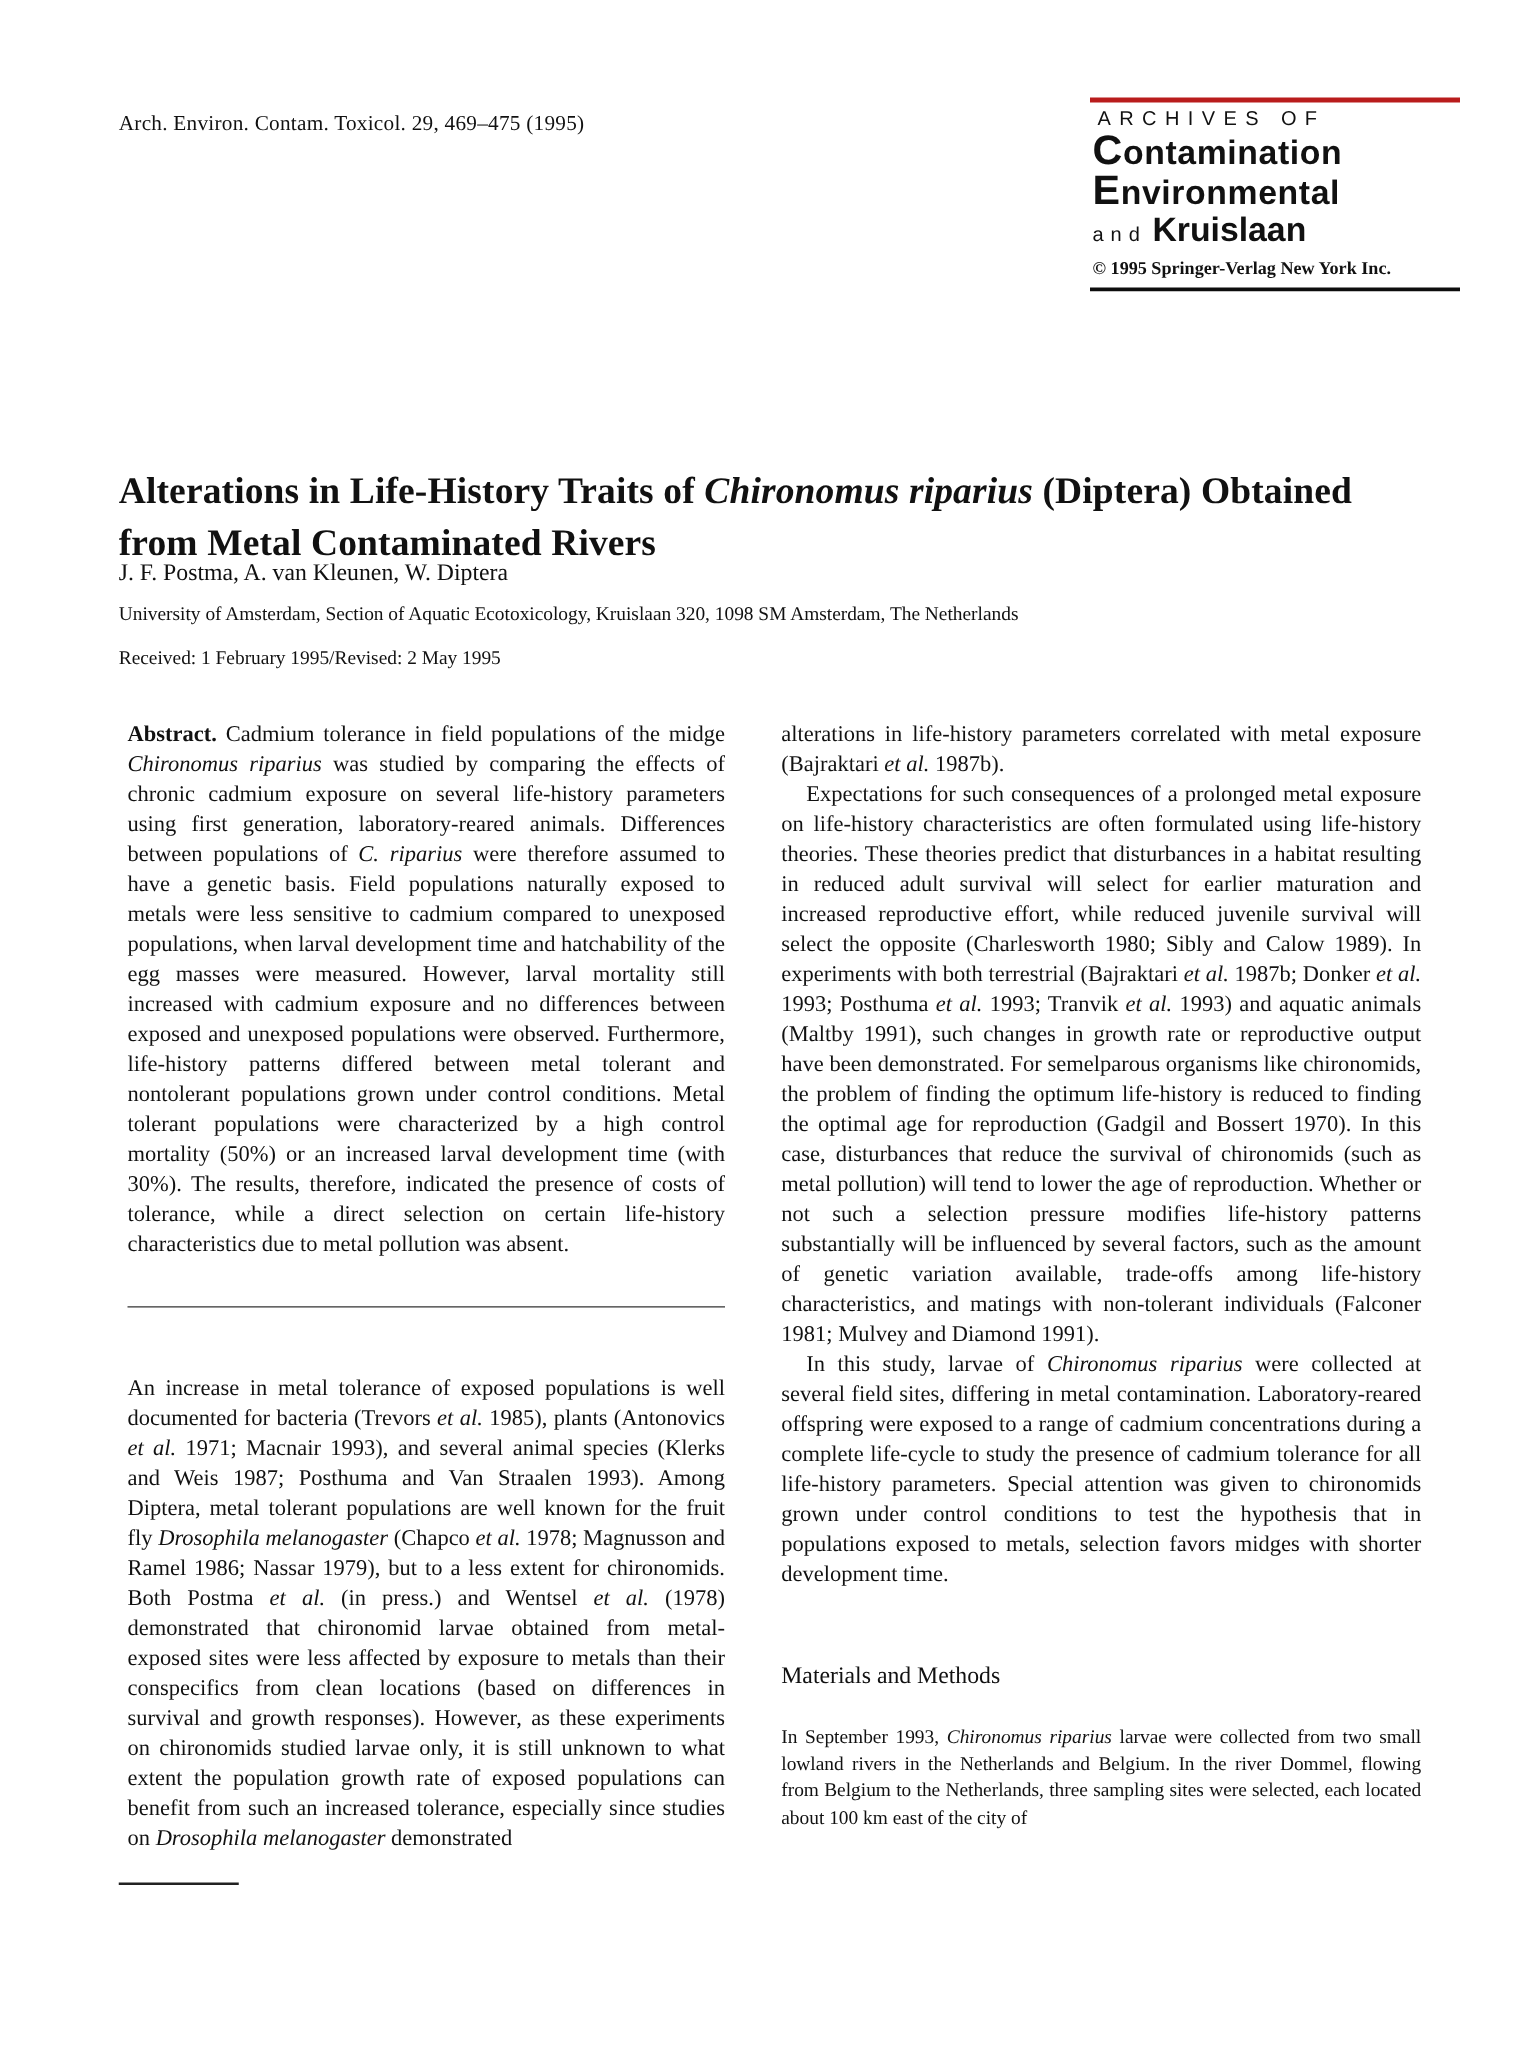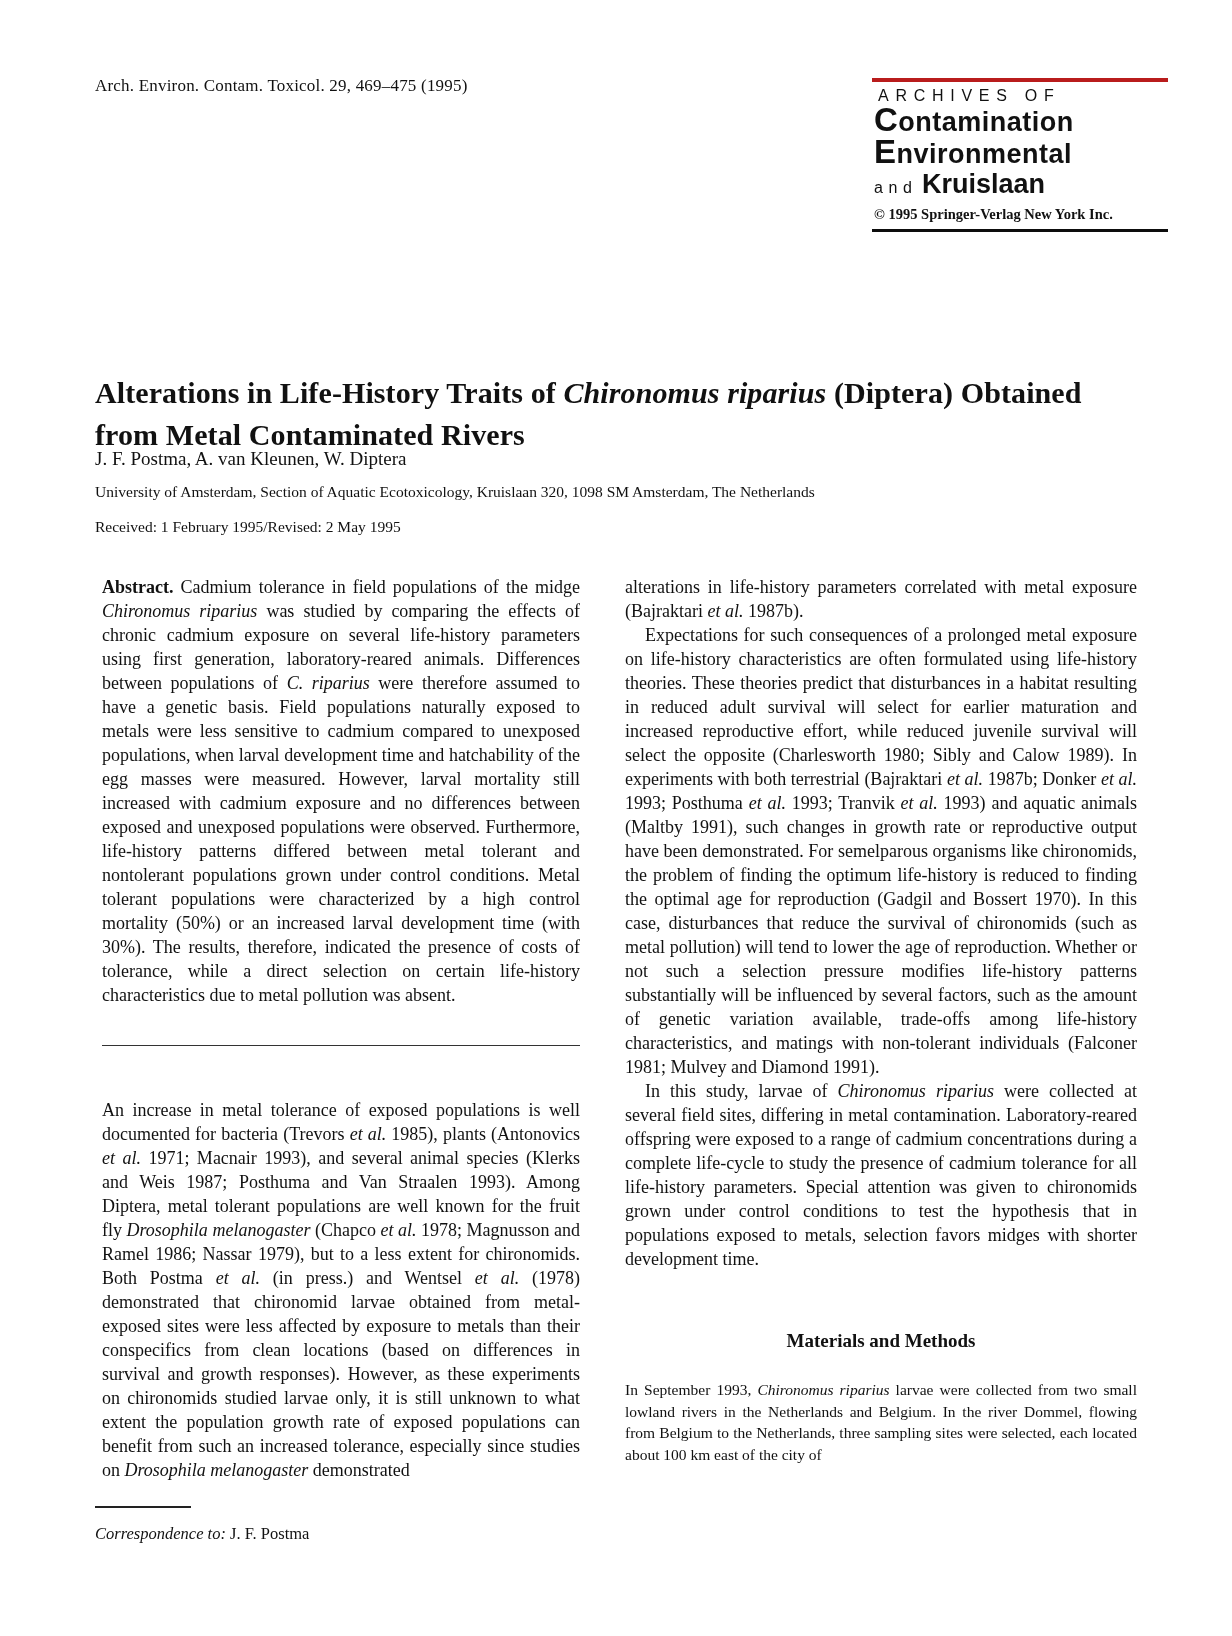--- a/index.html
+++ b/index.html
@@ -9,21 +9,21 @@
     height: 1636px;
     background: #ffffff;
     font-family: "Liberation Serif", serif;
     color: #111111;
     overflow: hidden;
   }
 
   
   .journal-ref {
     position: absolute;
-    left: 95px; top: 76px;
+    left: 95px; top: 89px;
     font-size: 17px;
     letter-spacing: 0.2px;
   }
   .logo-block {
     position: absolute;
     left: 872px; top: 78px;
     width: 292px;
     border-top: 4px solid #b91c1c;
     border-bottom: 3px solid #0d0d0d;
     padding: 5px 2px 6px 2px;
@@ -99,23 +99,23 @@
 
   .abstract-rule {
     border: none;
     border-top: 1.5px solid #333;
     margin: 38px 0 0 0;
   }
   .intro-para { margin-top: 52px !important; }
 
   .methods-heading {
     font-size: 19px;
-    font-weight: bold;
+    font-weight: normal;
     margin-top: 58px !important;
-    text-align: center;
+    text-align: left;
   }
   .site-heading {
     font-size: 19px;
     font-style: italic;
     margin-top: 48px !important;
     text-align: left;
     letter-spacing: 0.3px;
   }
   .site-para {
     margin-top: 26px !important;
@@ -161,21 +161,20 @@
   <div class="received">Received: 1 February 1995/Revised: 2 May 1995</div>
 
   <div class="col col-left">
     <p class="abstract"><b>Abstract.</b> Cadmium tolerance in field populations of the midge <i>Chironomus riparius</i> was studied by comparing the effects of chronic cadmium exposure on several life-history parameters using first generation, laboratory-reared animals. Differences between populations of <i>C. riparius</i> were therefore assumed to have a genetic basis. Field populations naturally exposed to metals were less sensitive to cadmium compared to unexposed populations, when larval development time and hatchability of the egg masses were measured. However, larval mortality still increased with cadmium exposure and no differences between exposed and unexposed populations were observed. Furthermore, life-history patterns differed between metal tolerant and nontolerant populations grown under control conditions. Metal tolerant populations were characterized by a high control mortality (50%) or an increased larval development time (with 30%). The results, therefore, indicated the presence of costs of tolerance, while a direct selection on certain life-history characteristics due to metal pollution was absent.</p>
     <hr class="abstract-rule">
     <p class="intro-para">An increase in metal tolerance of exposed populations is well documented for bacteria (Trevors <i>et al.</i> 1985), plants (Antonovics <i>et al.</i> 1971; Macnair 1993), and several animal species (Klerks and Weis 1987; Posthuma and Van Straalen 1993). Among Diptera, metal tolerant populations are well known for the fruit fly <i>Drosophila melanogaster</i> (Chapco <i>et al.</i> 1978; Magnusson and Ramel 1986; Nassar 1979), but to a less extent for chironomids. Both Postma <i>et al.</i> (in press.) and Wentsel <i>et al.</i> (1978) demonstrated that chironomid larvae obtained from metal-exposed sites were less affected by exposure to metals than their conspecifics from clean locations (based on differences in survival and growth responses). However, as these experiments on chironomids studied larvae only, it is still unknown to what extent the population growth rate of exposed populations can benefit from such an increased tolerance, especially since studies on <i>Drosophila melanogaster</i> demonstrated</p>
   </div>
 
   <div class="footer-left">
     <hr class="footer-rule">
-    <div class="correspondence"><i>Correspondence to:</i> J. F. Postma</div>
   </div>
 
   <div class="col col-right">
     <p>alterations in life-history parameters correlated with metal exposure (Bajraktari <i>et al.</i> 1987b).</p>
     <p class="indent">Expectations for such consequences of a prolonged metal exposure on life-history characteristics are often formulated using life-history theories. These theories predict that disturbances in a habitat resulting in reduced adult survival will select for earlier maturation and increased reproductive effort, while reduced juvenile survival will select the opposite (Charlesworth 1980; Sibly and Calow 1989). In experiments with both terrestrial (Bajraktari <i>et al.</i> 1987b; Donker <i>et al.</i> 1993; Posthuma <i>et al.</i> 1993; Tranvik <i>et al.</i> 1993) and aquatic animals (Maltby 1991), such changes in growth rate or reproductive output have been demonstrated. For semelparous organisms like chironomids, the problem of finding the optimum life-history is reduced to finding the optimal age for reproduction (Gadgil and Bossert 1970). In this case, disturbances that reduce the survival of chironomids (such as metal pollution) will tend to lower the age of reproduction. Whether or not such a selection pressure modifies life-history patterns substantially will be influenced by several factors, such as the amount of genetic variation available, trade-offs among life-history characteristics, and matings with non-tolerant individuals (Falconer 1981; Mulvey and Diamond 1991).</p>
     <p class="indent">In this study, larvae of <i>Chironomus riparius</i> were collected at several field sites, differing in metal contamination. Laboratory-reared offspring were exposed to a range of cadmium concentrations during a complete life-cycle to study the presence of cadmium tolerance for all life-history parameters. Special attention was given to chironomids grown under control conditions to test the hypothesis that in populations exposed to metals, selection favors midges with shorter development time.</p>
     <p class="methods-heading">Materials and Methods</p>
     <p class="site-para">In September 1993, <i>Chironomus riparius</i> larvae were collected from two small lowland rivers in the Netherlands and Belgium. In the river Dommel, flowing from Belgium to the Netherlands, three sampling sites were selected, each located about 100 km east of the city of</p>
   </div>
 

